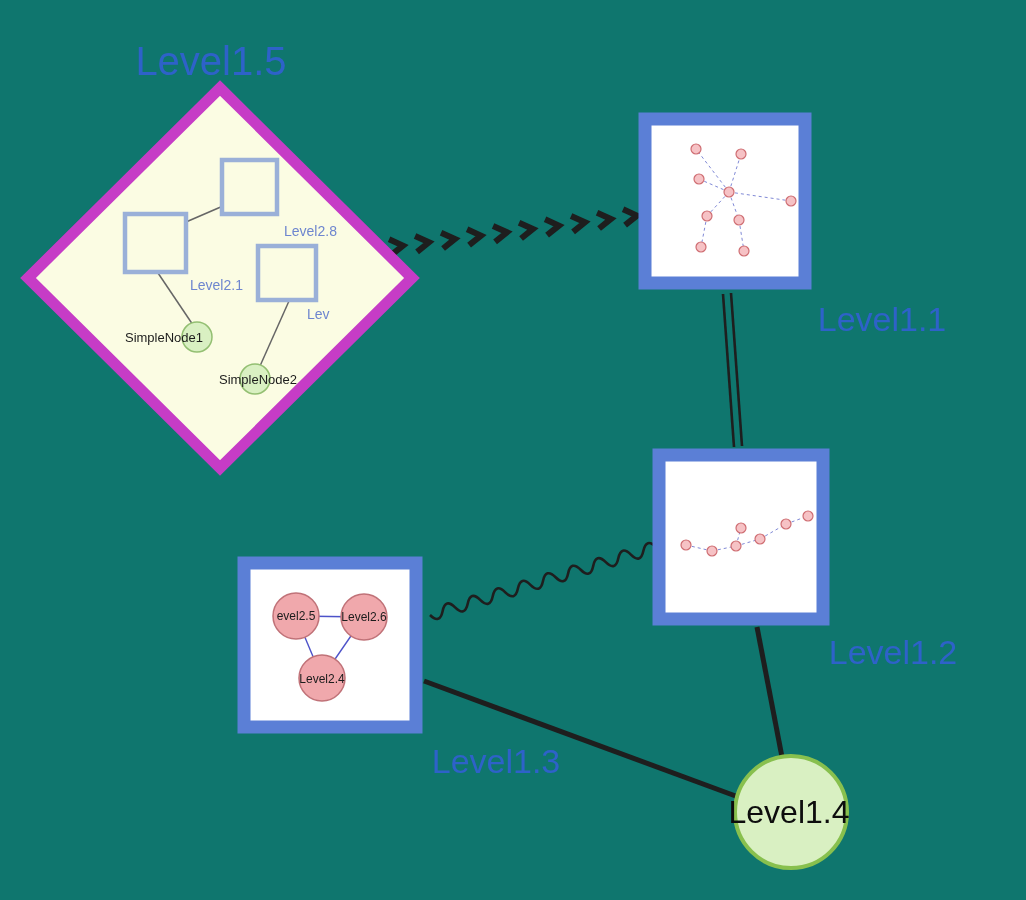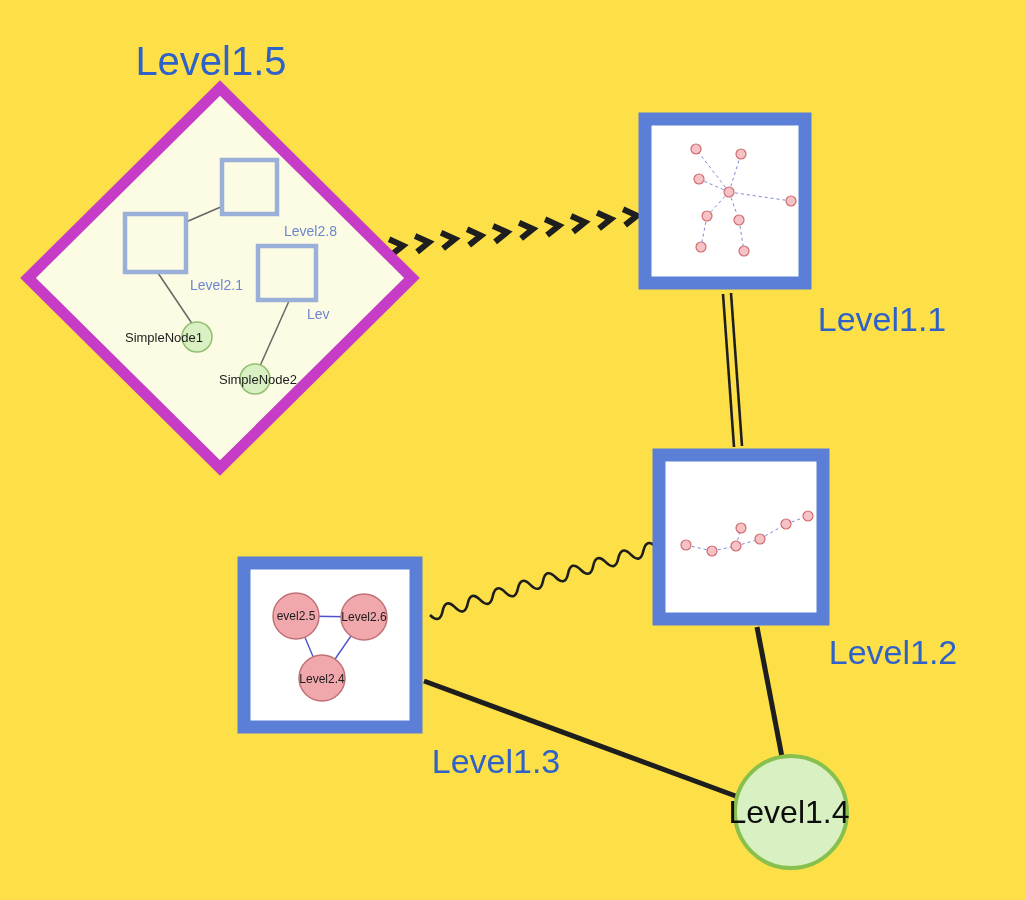--- a/index.html
+++ b/index.html
@@ -1,16 +1,16 @@
 <!DOCTYPE html>
 <html style="--background: #ffffff; --label_blue: #2e62c9; --inner_label_blue: #6e86cf; --diamond_border: #c63cc6; --diamond_fill: #fbfce3; --inner_square_border: #9ab0d8; --inner_square_fill: #fbfce3; --group_border: #5b7fd6; --group_fill: #ffffff; --green_fill: #d9f0c2; --green_node_border: #93bf72; --green_border: #88c04e; --pink_fill: #f0a8ac; --pink_border: #c07278; --mini_node_fill: #f6c2c5; --mini_node_border: #cf6d72; --mini_edge: #8089d6; --pink_edge: #4d52c9; --inner_edge: #666666; --edge_black: #1e1e1e;"><head>
 <meta charset="utf-8">
 <style>
   html,body{margin:0;padding:0;background:#ffffff;}
-  .canvas{position:relative;width:1026px;height:900px;background:#fde047;overflow:hidden;font-family:"Liberation Sans",sans-serif;}
+  .canvas{position:relative;width:1026px;height:900px;background:#0f766e;overflow:hidden;font-family:"Liberation Sans",sans-serif;}
   svg{display:block;}
   text{font-family:"Liberation Sans",sans-serif;}
   .diamond{fill:var(--diamond_fill);stroke:var(--diamond_border);stroke-width:11;stroke-linejoin:miter;}
   .inner-square{fill:var(--inner_square_fill);stroke:var(--inner_square_border);stroke-width:4.5;}
   .group-box{fill:var(--group_fill);stroke:var(--group_border);stroke-width:13;}
   .green-node{fill:var(--green_fill);stroke:var(--green_node_border);stroke-width:1.5;}
   .big-green{fill:var(--green_fill);stroke:var(--green_border);stroke-width:4;}
   .pink-node{fill:var(--pink_fill);stroke:var(--pink_border);stroke-width:1.5;}
   .mini-node{fill:var(--mini_node_fill);stroke:var(--mini_node_border);stroke-width:1.2;}
   .mini-edge{stroke:var(--mini_edge);stroke-width:1;stroke-dasharray:3 3;}

